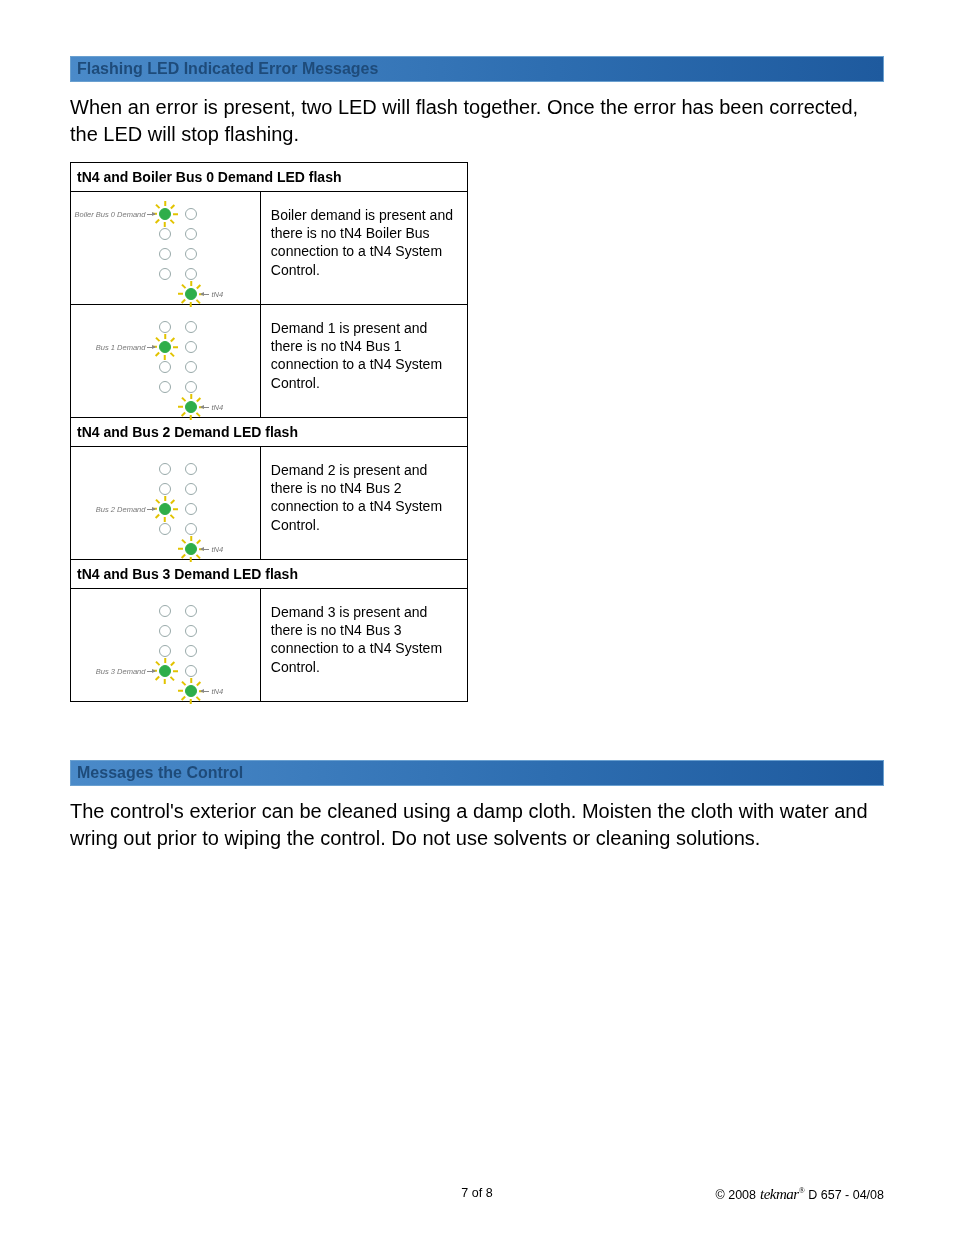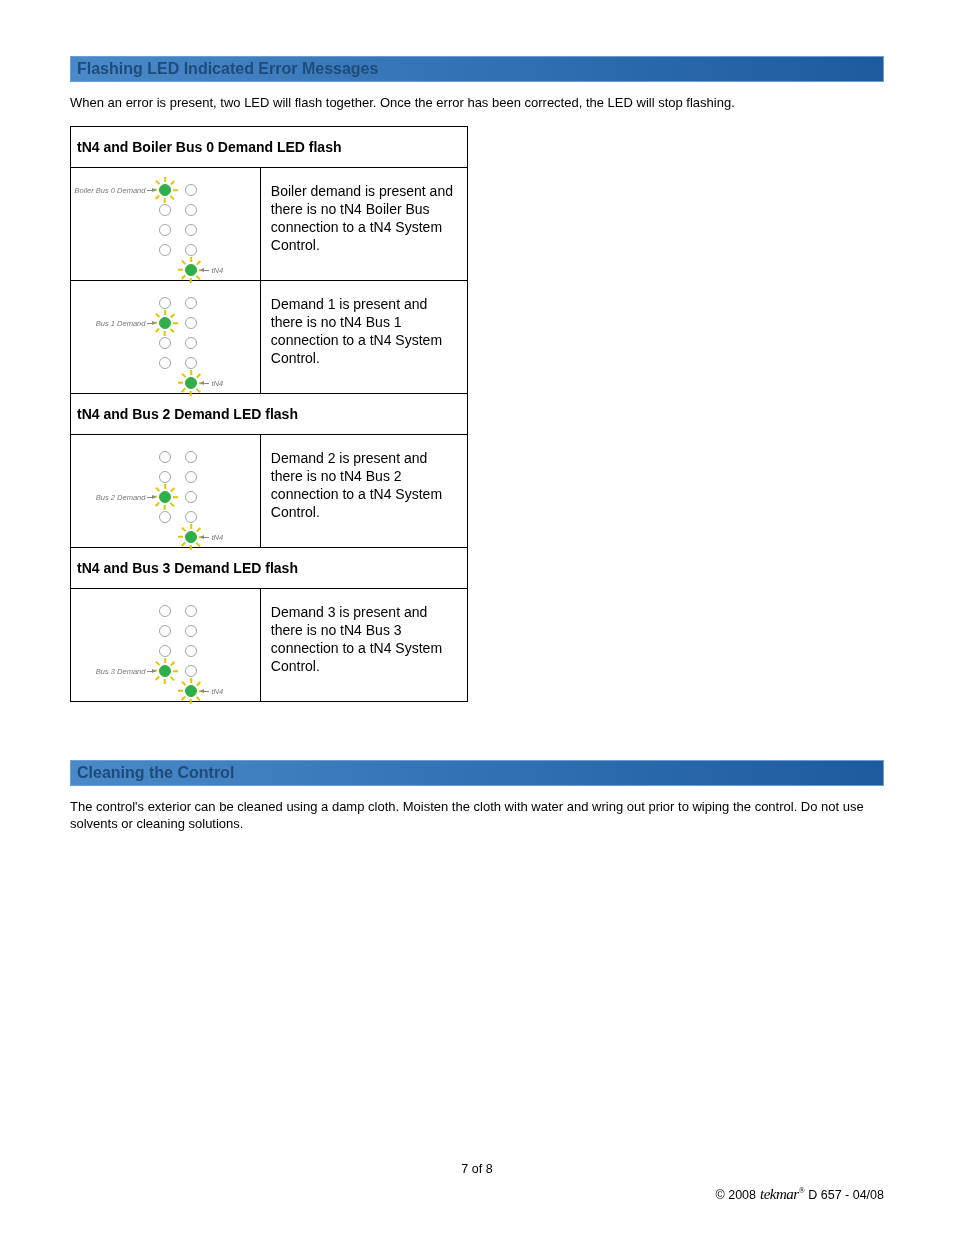--- a/index.html
+++ b/index.html
@@ -20,36 +20,36 @@
     padding: 3px 6px;
     margin-bottom: 12px;
   }
   .section-header span {
     font-weight: bold;
     font-size: 16px;
     color: #1e4b7a;
     text-align: center;
   }
   .body-text {
-    font-size: 13px;
+    font-size: 20px;
     line-height: 1.35;
     margin-bottom: 14px;
   }
   .err-table {
     border-collapse: collapse;
     width: 398px;
   }
   .err-table td, .err-table th {
     border: 1px solid #000;
     vertical-align: top;
   }
   .row-header {
     font-weight: bold;
     font-size: 14px;
-    padding: 12px 6px;
+    padding: 6px 6px;
     text-align: left;
   }
   .diagram-cell {
     width: 190px;
     padding: 6px 4px 6px 4px;
     text-align: center;
   }
   .desc-cell {
     width: 208px;
     padding: 14px 10px 14px 10px;
@@ -142,21 +142,20 @@
   .footer-center {
     position: absolute;
     left: 0; right: 0;
     text-align: center;
   }
   .footer-right {
     margin-left: auto;
     display: flex;
     align-items: baseline;
     gap: 4px;
-    margin-top: 24px;
   }
   .brand {
     font-family: Georgia, 'Times New Roman', serif;
     font-weight: normal;
     font-style: italic;
     font-size: 15px;
     letter-spacing: -0.5px;
   }
   .brand sup { font-size: 8px; font-style: normal; }
 </style>
@@ -357,21 +356,21 @@
             </div>
           </td>
           <td class="desc-cell">Demand 3 is present and there is no tN4 Bus 3 connection to a tN4 System Control.</td>
         </tr>
       </tbody>
     </table>
 
   <div class="spacer"></div>
 
   <div class="section-header">
-    <span>Cleaning the Control</span>
+    <span>Messages the Control</span>
   </div>
 
   <p class="body-text">The control's exterior can be cleaned using a damp cloth. Moisten the cloth with water and wring out prior to wiping the control. Do not use solvents or cleaning solutions.</p>
 
 </div>
 
 <div class="footer">
   <div class="footer-center">7 of 8</div>
   <div class="footer-right">
     <span>© 2008</span>

